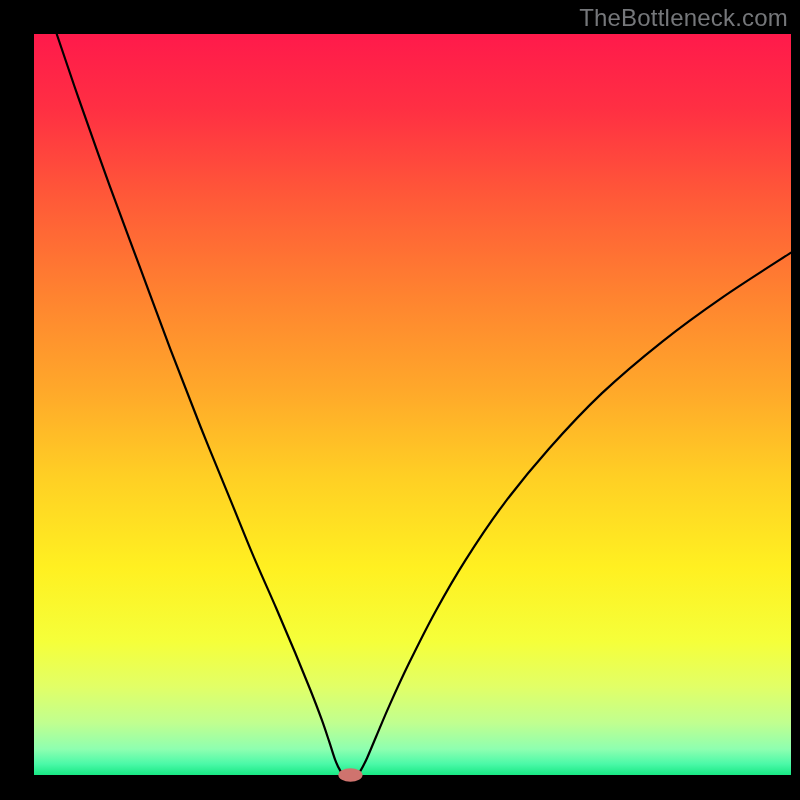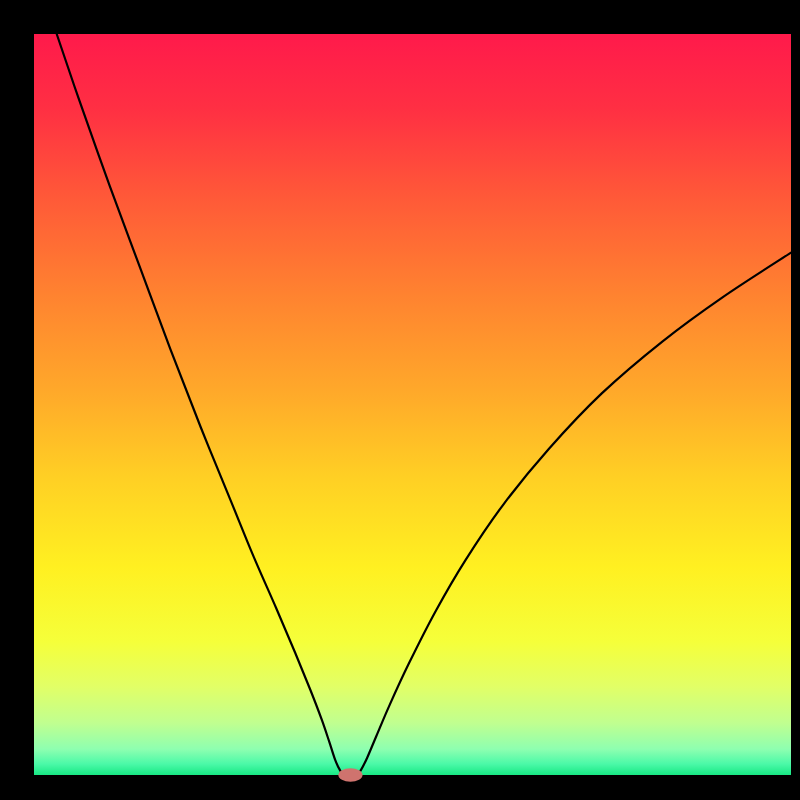--- a/index.html
+++ b/index.html
@@ -34,13 +34,14 @@
           <stop offset="96.5%" stop-color="#8effb0"></stop>
           <stop offset="98.5%" stop-color="#4bf9a8"></stop>
           <stop offset="100%" stop-color="#18e884"></stop>
         </linearGradient>
     </defs>
     <rect id="bg-black" x="0" y="0" width="800" height="800" fill="#000000"></rect>
     <rect id="plot-bg" fill="url(#bg-grad)" x="34" y="34" width="757" height="741"></rect>
     <path id="curve" fill="none" stroke-width="2.2" stroke-linejoin="round" stroke-linecap="round" d="M 56.71 34 C 60.495000000000005 45.114999999999995, 70.58833333333334 75.37249999999999, 79.42 100.68999999999998 C 88.25166666666667 126.00749999999998, 99.60666666666667 158.11749999999998, 109.7 185.90499999999997 C 119.79333333333334 213.69249999999997, 129.88666666666668 240.24499999999995, 139.98000000000002 267.41499999999996 C 150.07333333333335 294.585, 160.16666666666666 322.3725, 170.26 348.925 C 180.35333333333332 375.4775, 190.44666666666666 401.4125, 200.54 426.73 C 210.63333333333333 452.0475, 221.98833333333334 479.2175, 230.82 500.83 C 239.65166666666664 522.4425, 245.95999999999998 538.4975000000001, 253.52999999999997 556.4050000000001 C 261.09999999999997 574.3125000000001, 269.30083333333334 592.22, 276.24 608.275 C 283.1791666666667 624.3299999999999, 289.48749999999995 639.15, 295.16499999999996 652.735 C 300.8425 666.32, 305.88916666666665 678.67, 310.305 689.785 C 314.72083333333336 700.9, 318.5058333333334 710.7800000000001, 321.66 719.4250000000001 C 324.81416666666667 728.07, 326.959 734.8625, 329.23 741.655 C 331.50100000000003 748.4475, 333.5196666666667 755.487, 335.286 760.18 C 337.0523333333333 764.8729999999999, 338.31399999999996 767.343, 339.828 769.813 C 341.342 772.283, 341.59433333333334 774.1355, 344.37 775 C 347.14566666666667 775.8645, 353.7063333333333 775.8645, 356.48199999999997 775 C 359.25766666666664 774.1355, 359.25766666666675 772.6535, 361.02400000000006 769.813 C 362.79033333333336 766.9725, 364.5566666666667 763.5145, 367.08 757.957 C 369.6033333333333 752.3995, 372.379 745.3599999999999, 376.164 736.468 C 379.94899999999996 727.576, 384.3648333333333 716.708, 389.78999999999996 704.605 C 395.2151666666666 692.5020000000001, 401.145 679.2875, 408.715 663.85 C 416.28499999999997 648.4125, 425.74750000000006 629.27, 435.21000000000004 611.98 C 444.6725 594.69, 454.135 578.0175, 465.48999999999995 560.11 C 476.8449999999999 542.2025, 489.46166666666664 523.0600000000001, 503.34 504.535 C 517.2183333333334 486.01000000000005, 532.3583333333333 467.485, 548.76 448.96000000000004 C 565.1616666666666 430.43500000000006, 582.825 411.2925, 601.75 393.385 C 620.675 375.47749999999996, 642.1233333333332 357.57000000000005, 662.31 341.51500000000004 C 682.4966666666667 325.46000000000004, 701.4216666666666 311.875, 722.87 297.055 C 744.3183333333334 282.235, 779.645 260.005, 791 252.59500000000003" stroke="#000000"></path>
     <ellipse id="marker" cx="350.426" cy="775" rx="12.112" ry="6.6690000000000005" fill="#cf736e"></ellipse>
   </svg>
+  <div class="watermark">TheBottleneck.com</div>
 </div>
 
 </body></html>

